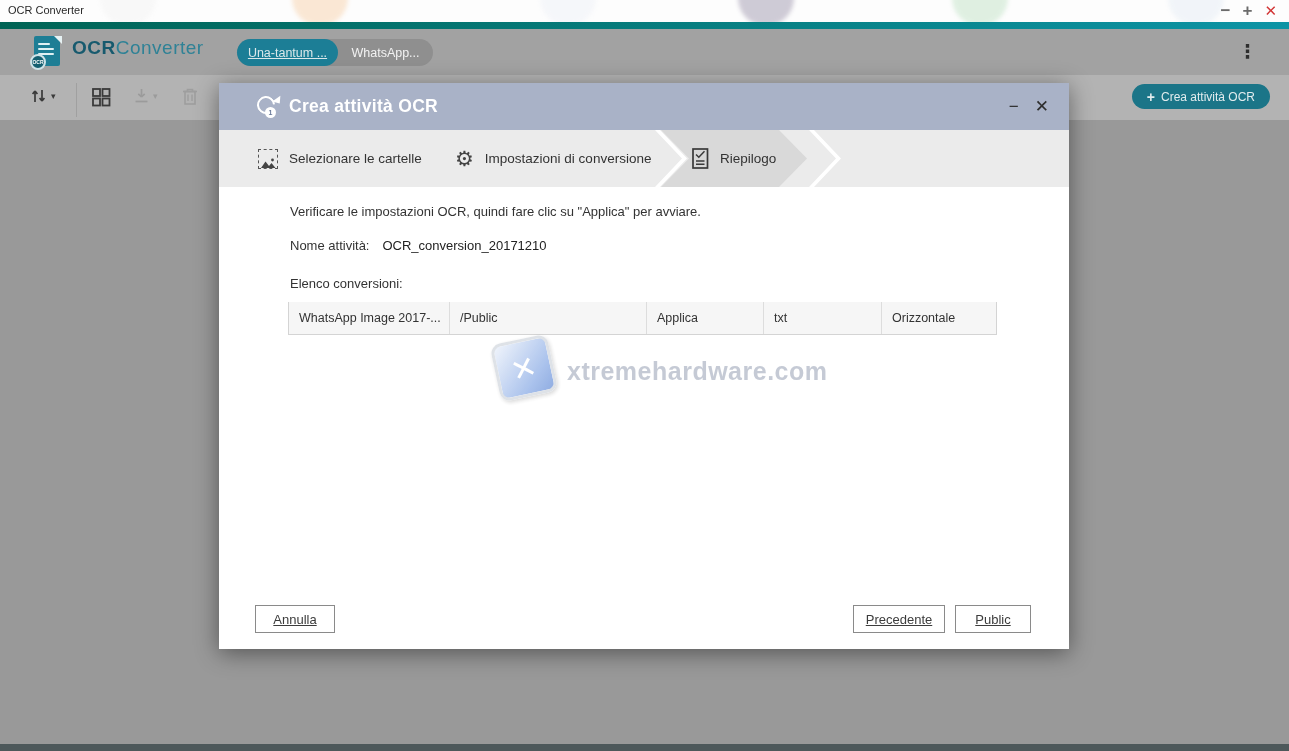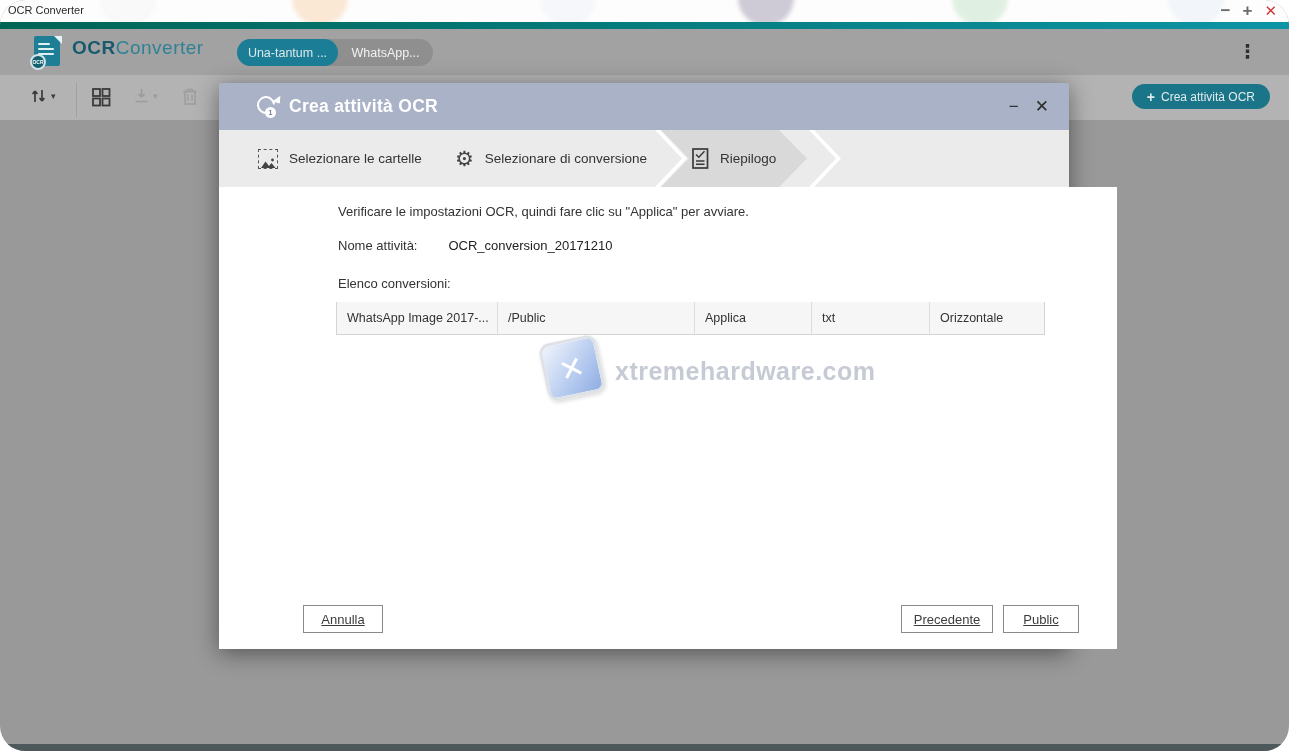--- a/index.html
+++ b/index.html
@@ -1,17 +1,17 @@
 <!DOCTYPE html>
 <html><head>
 <meta charset="utf-8">
 <style>
   * { margin:0; padding:0; box-sizing:border-box; }
   body { font-family:"Liberation Sans","DejaVu Sans",sans-serif; }
-  .screen { position:relative; width:1289px; height:751px; background:#999; overflow:hidden;border-radius:25px; }
+  .screen { position:relative; width:1289px; height:751px; background:#999; overflow:hidden; }
 
   
   .tabstrip { position:absolute; left:0; top:0; width:1289px; height:22px; background:#fdfdfd; overflow:hidden; }
   .blob { position:absolute; top:-30px; width:56px; height:56px; border-radius:50%; filter:blur(2px); opacity:.35; }
   .tab-title { position:absolute; left:8px; top:4px; font-size:11px; color:#2a2a2a; }
   .winctl { position:absolute; top:0; height:22px; display:flex; align-items:center; gap:12px; right:12px; }
   .winctl span { font-size:17px; line-height:22px; color:#6b6b6b; font-weight:bold; cursor:default; }
   .winctl .close { color:#d23535; font-size:15px; }
 
   
@@ -26,21 +26,21 @@
   .logo .l1,.logo .l2,.logo .l3 { position:absolute; left:6px; height:2px; background:#dff0f3; border-radius:1px; }
   .logo .l1 { top:7px; width:12px; } .logo .l2 { top:12px; width:16px; } .logo .l3 { top:17px; width:16px; }
   .logo .badge { position:absolute; left:-2px; bottom:-2px; width:16px; height:16px; border-radius:50%;
                  background:#145f70; border:2px solid #cfe3e8; color:#fff; font-size:5px; font-weight:bold;
                  display:flex; align-items:center; justify-content:center; }
   .brand { position:absolute; left:72px; top:8px; font-size:19px; letter-spacing:.5px; }
   .brand b { color:#175a6e; font-weight:bold; }
   .brand span { color:#2f8296; font-weight:normal; }
   .pillgroup { position:absolute; left:237px; top:10px; width:196px; height:27px; background:#8f8f8f; border-radius:14px; }
   .pill-active { position:absolute; left:0; top:0; width:101px; height:27px; background:#1c7e96; border-radius:14px;
-                 color:#dbe8ea; font-size:12.5px; display:flex; align-items:center; justify-content:center; }
+                 color:#dbe8ea; font-size:12.5px; display:flex; align-items:center; justify-content:center;text-decoration:underline; }
   .pill-inactive { position:absolute; left:101px; top:0; width:95px; height:27px; color:#f2f2f2; font-size:12.5px;
                    display:flex; align-items:center; justify-content:center; }
   .kebab { position:absolute; right:32px; top:12px; font-size:19px; font-weight:bold; color:#2e2e2e; line-height:22px; }
 
   
   .toolbar { position:absolute; left:0; top:75px; width:1289px; height:45px; background:#b3b3b3; }
   .ticon { position:absolute; top:12px; display:flex; align-items:center; gap:3px; }
   .caret { font-size:9px; color:#3a3a3a; }
   .caret.dim, .dim { color:#9b9b9b; }
   .tsep { position:absolute; left:76px; top:8px; width:1px; height:34px; background:#a0a0a0; }
@@ -72,23 +72,23 @@
   .steps { position:absolute; left:0; top:47px; width:850px; height:57px; background:#ebebeb; overflow:hidden; }
   .step { position:absolute; top:0; height:57px; display:flex; align-items:center; gap:11px; font-size:13.5px; color:#333; }
   .seg { position:absolute; left:442px; top:0; width:146px; height:57px; background:#d9d9d9;
          clip-path:polygon(0 0, 118px 0, 146px 50%, 118px 100%, 0 100%, 28px 50%); }
   .chevgap { position:absolute; top:0; width:32px; height:57px; background:#fff;
              clip-path:polygon(0 0, 5px 0, 32px 50%, 5px 100%, 0 100%, 27px 50%); }
   .imgsel { width:20px; height:20px; border:1.5px dashed #555; display:flex; align-items:flex-end; justify-content:center; }
   .gear { font-size:21px; color:#444; line-height:20px; }
 
   
-  .m-body { position:absolute; left:0; top:104px; width:850px; height:462px; background:#fff;margin-left:48px; }
+  .m-body { position:absolute; left:0; top:104px; width:850px; height:462px; background:#fff; }
   .instruction { position:absolute; left:71px; top:17px; font-size:13px; color:#333; }
-  .namerow { position:absolute; left:71px; top:51px; font-size:13px; color:#333; display:flex;gap:18px; }
+  .namerow { position:absolute; left:71px; top:51px; font-size:13px; color:#333; display:flex; }
   .namerow .val { margin-left:13px; color:#222; }
   .listlabel { position:absolute; left:71px; top:89px; font-size:13px; color:#333; }
 
   .tbl { position:absolute; left:69px; top:115px; width:709px; font-size:12.5px; }
   .thead { display:flex; background:#4a4a4a; color:#fff; font-weight:bold; height:36px; }
   .th { display:flex; align-items:center; padding:0 10px; line-height:1.15; border-left:1px solid #6e6e6e; }
   .th:first-child { border-left:none; }
   .trow { display:flex; background:#f6f6f6; color:#333; height:33px; border:1px solid #d4d4d4; border-top:none; }
   .td { display:flex; align-items:center; padding:0 10px; border-left:1px solid #ddd; overflow:hidden; white-space:nowrap; }
   .td:first-child { border-left:none; }
@@ -217,21 +217,21 @@
           <svg width="15" height="10" viewBox="0 0 15 10">
               <path d="M0 10 L4.5 3.5 L8 8 L10.5 5 L14.5 10 Z" fill="#444"></path>
               <circle cx="11.5" cy="2" r="1.4" fill="#444"></circle>
             </svg>
         </span>
         <span>Selezionare le cartelle</span>
       </div>
 
       <div class="step" style="left:236px;">
         <span class="gear">⚙</span>
-        <span>Selezionare di conversione</span>
+        <span>Impostazioni di conversione</span>
       </div>
 
       <div class="step" style="left:473px;justify-content:center;">
         <svg width="17" height="21" viewBox="0 0 17 21">
           <rect x="1" y="1" width="14.5" height="19" fill="none" stroke="#3a3a3a" stroke-width="1.7"></rect>
           <path d="M4 6.5 L6.8 9.2 L12.5 3.2" stroke="#3a3a3a" stroke-width="1.5" fill="none"></path>
           <path d="M4 13 H12.5 M4 16.2 H12.5" stroke="#3a3a3a" stroke-width="1.4"></path>
         </svg>
         <span>Riepilogo</span>
       </div>

